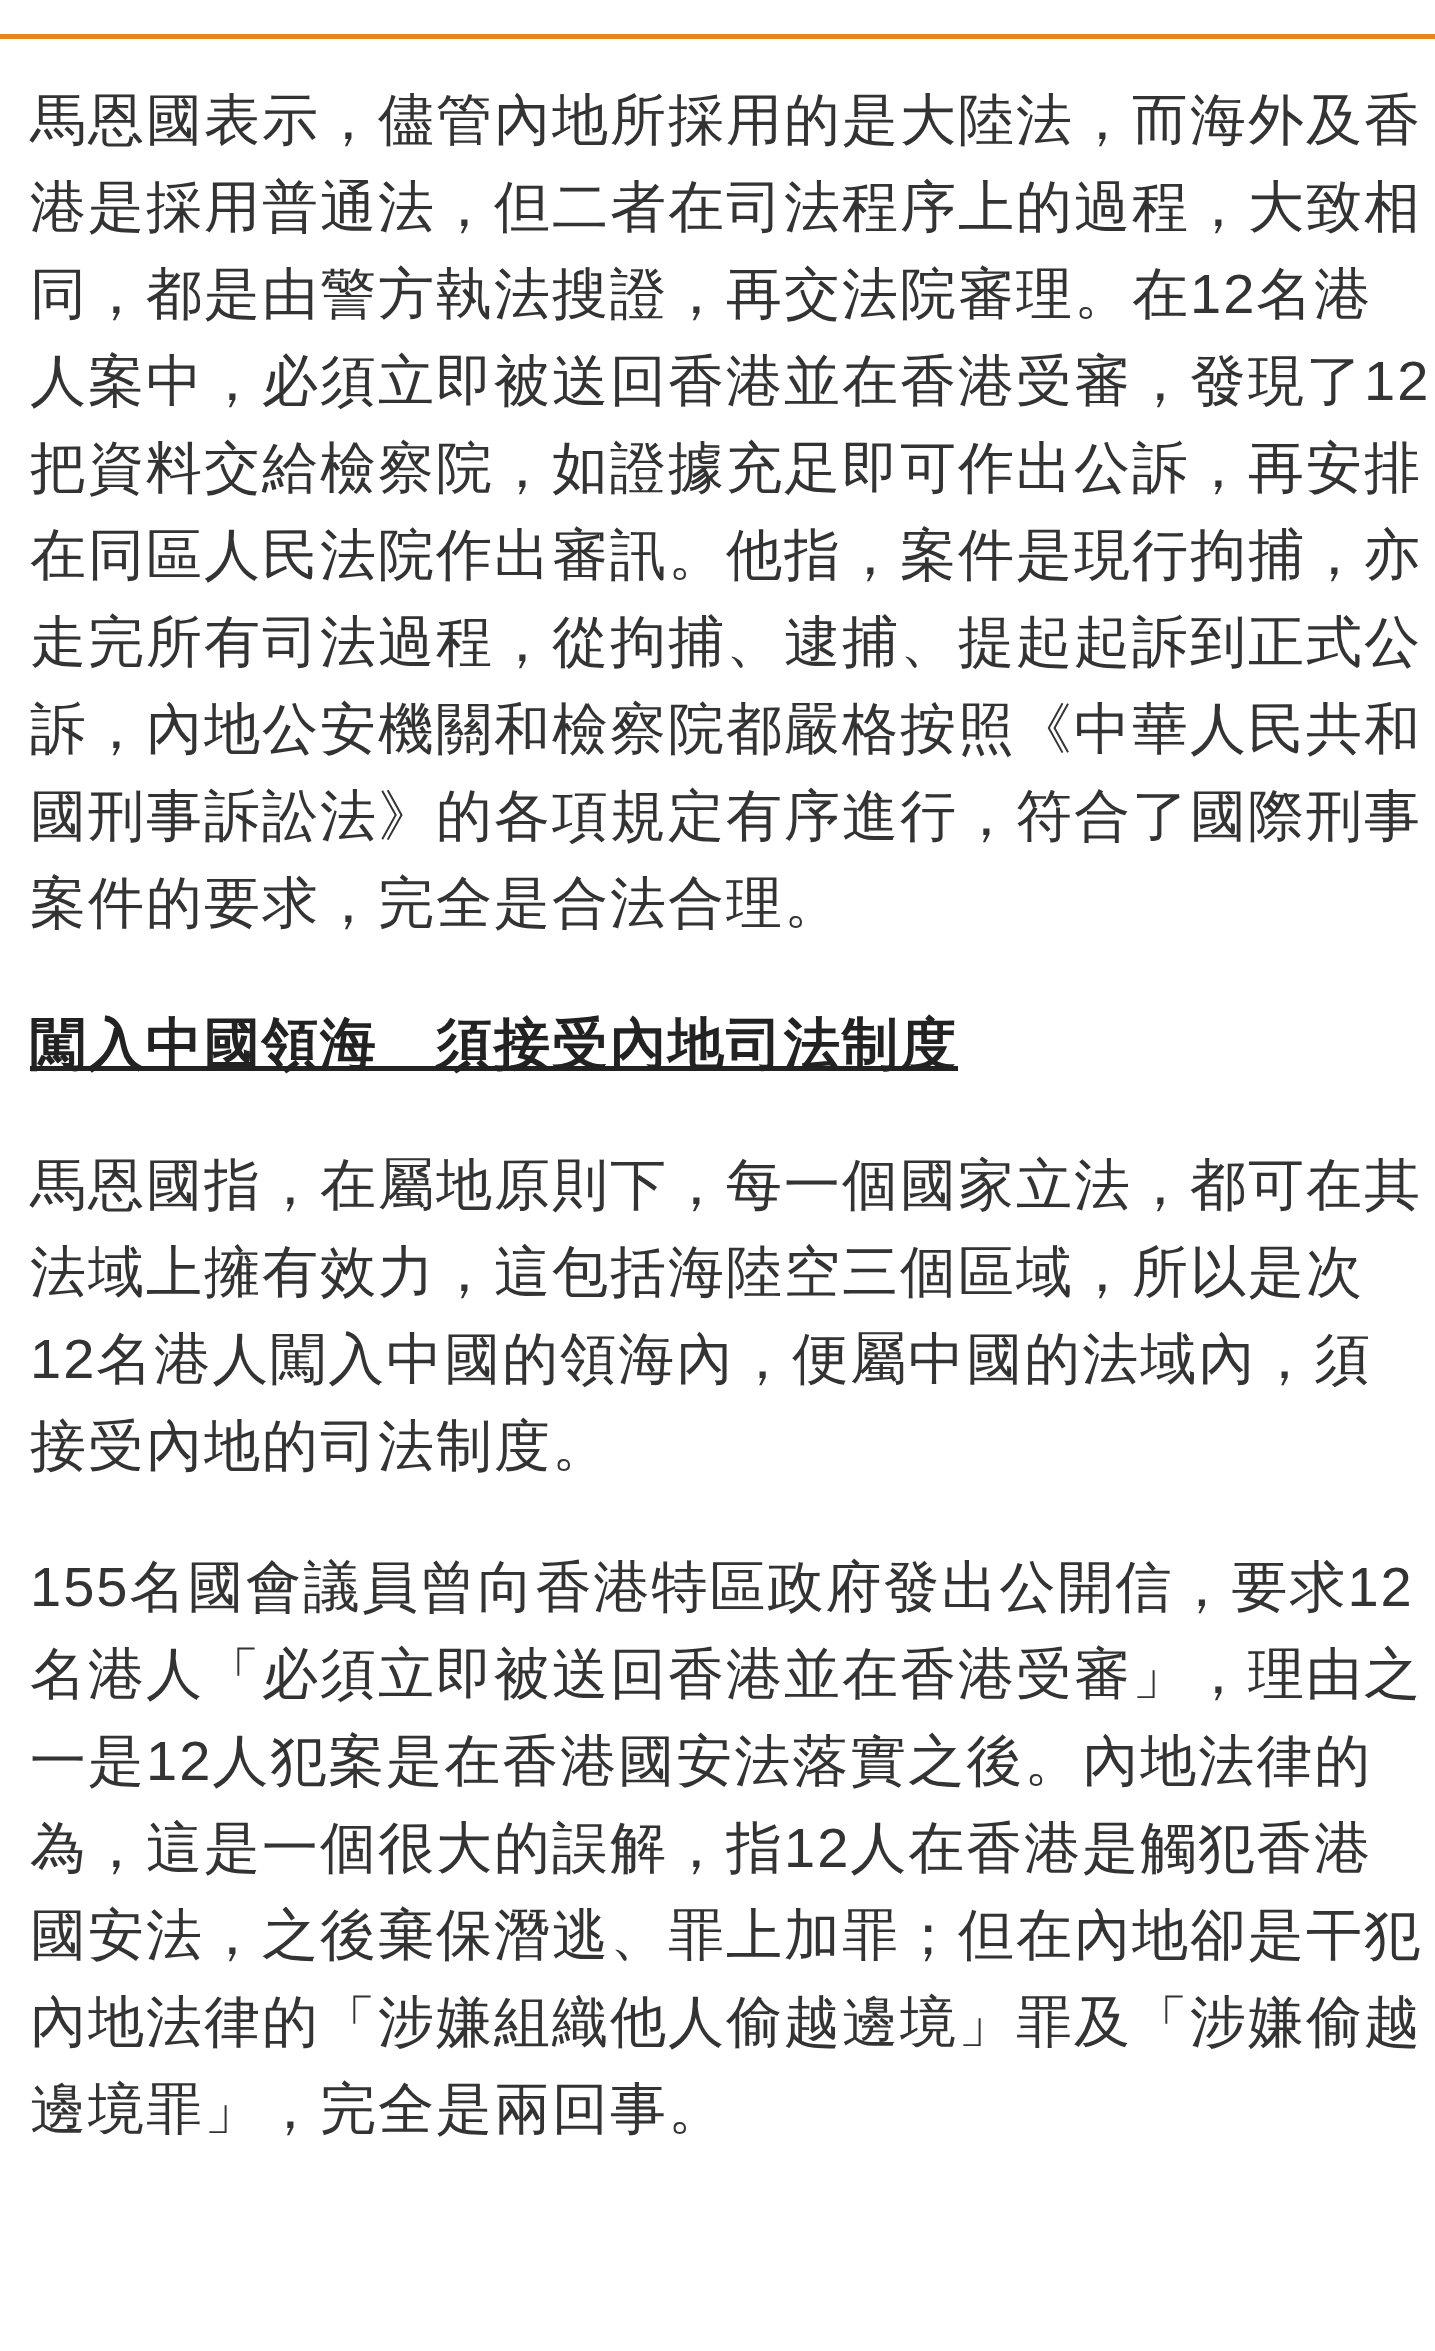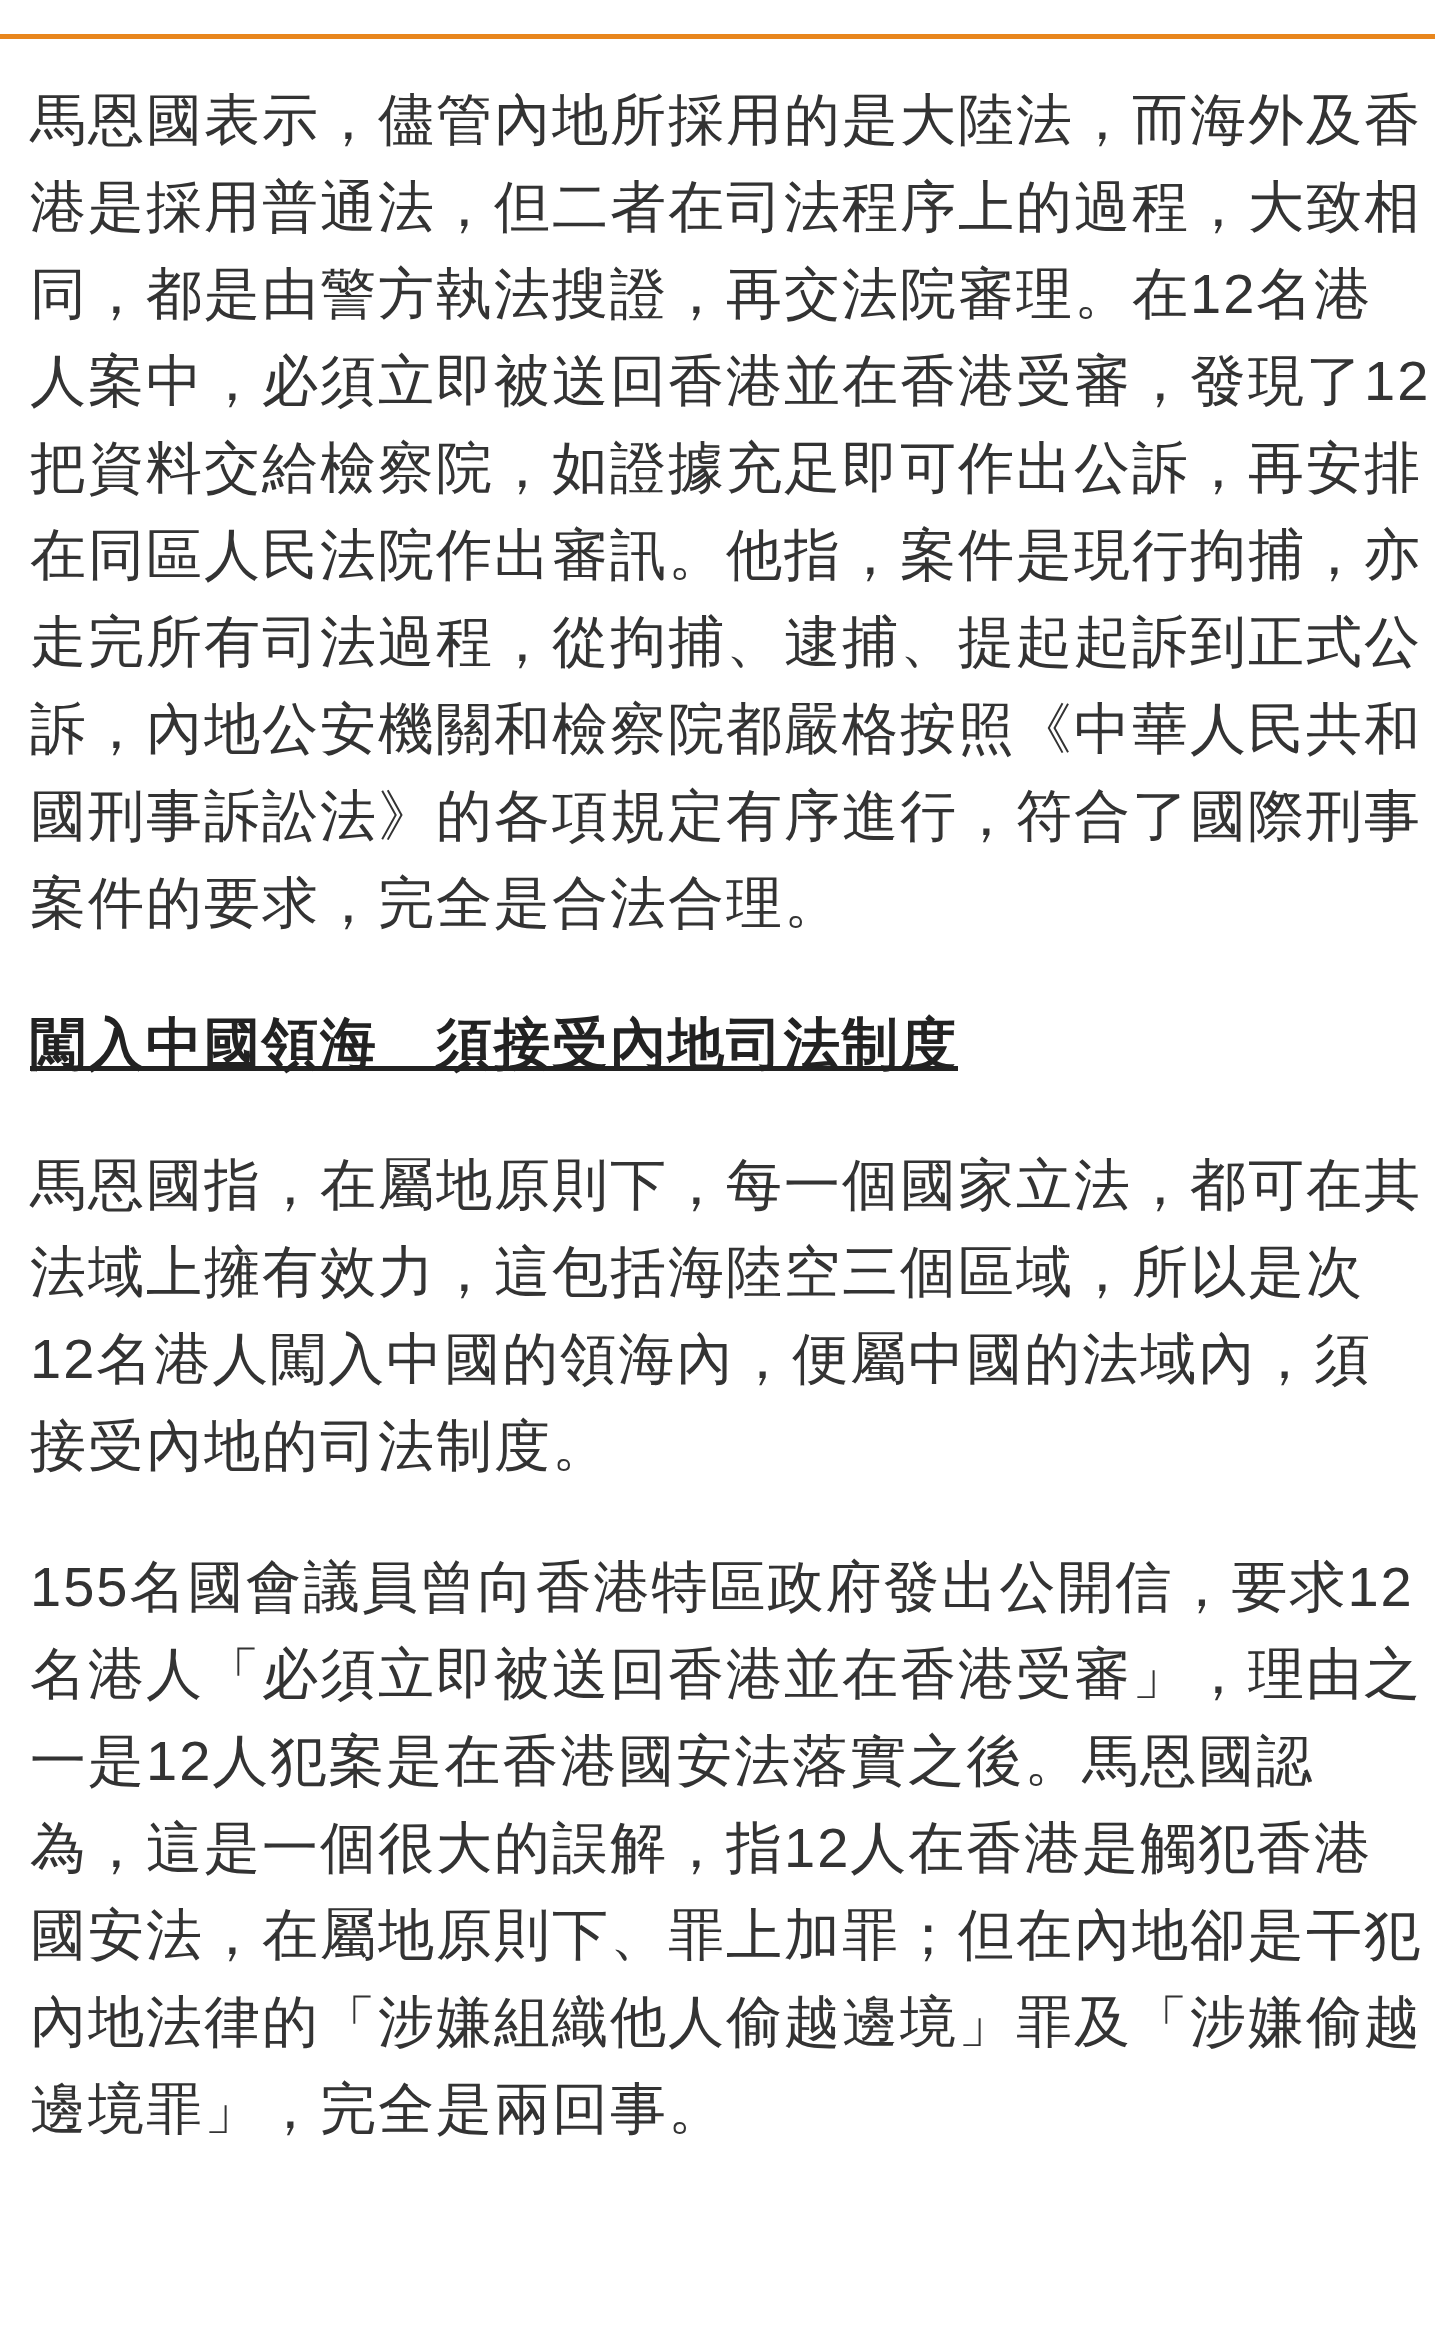--- a/index.html
+++ b/index.html
@@ -68,20 +68,20 @@
   <div class="para">
     <div class="line">馬恩國指，在屬地原則下，每一個國家立法，都可在其</div>
     <div class="line">法域上擁有效力，這包括海陸空三個區域，所以是次</div>
     <div class="line">12名港人闖入中國的領海內，便屬中國的法域內，須</div>
     <div class="line">接受內地的司法制度。</div>
   </div>
 
   <div class="para">
     <div class="line">155名國會議員曾向香港特區政府發出公開信，要求12</div>
     <div class="line">名港人「必須立即被送回香港並在香港受審」，理由之</div>
-    <div class="line">一是12人犯案是在香港國安法落實之後。馬恩國認</div>
+    <div class="line">一是12人犯案是在香港國安法落實之後。內地法律的</div>
     <div class="line">為，這是一個很大的誤解，指12人在香港是觸犯香港</div>
-    <div class="line">國安法，在屬地原則下、罪上加罪；但在內地卻是干犯</div>
+    <div class="line">國安法，之後棄保潛逃、罪上加罪；但在內地卻是干犯</div>
     <div class="line">內地法律的「涉嫌組織他人偷越邊境」罪及「涉嫌偷越</div>
     <div class="line">邊境罪」，完全是兩回事。</div>
   </div>
 
 </div>
 
 </body></html>

